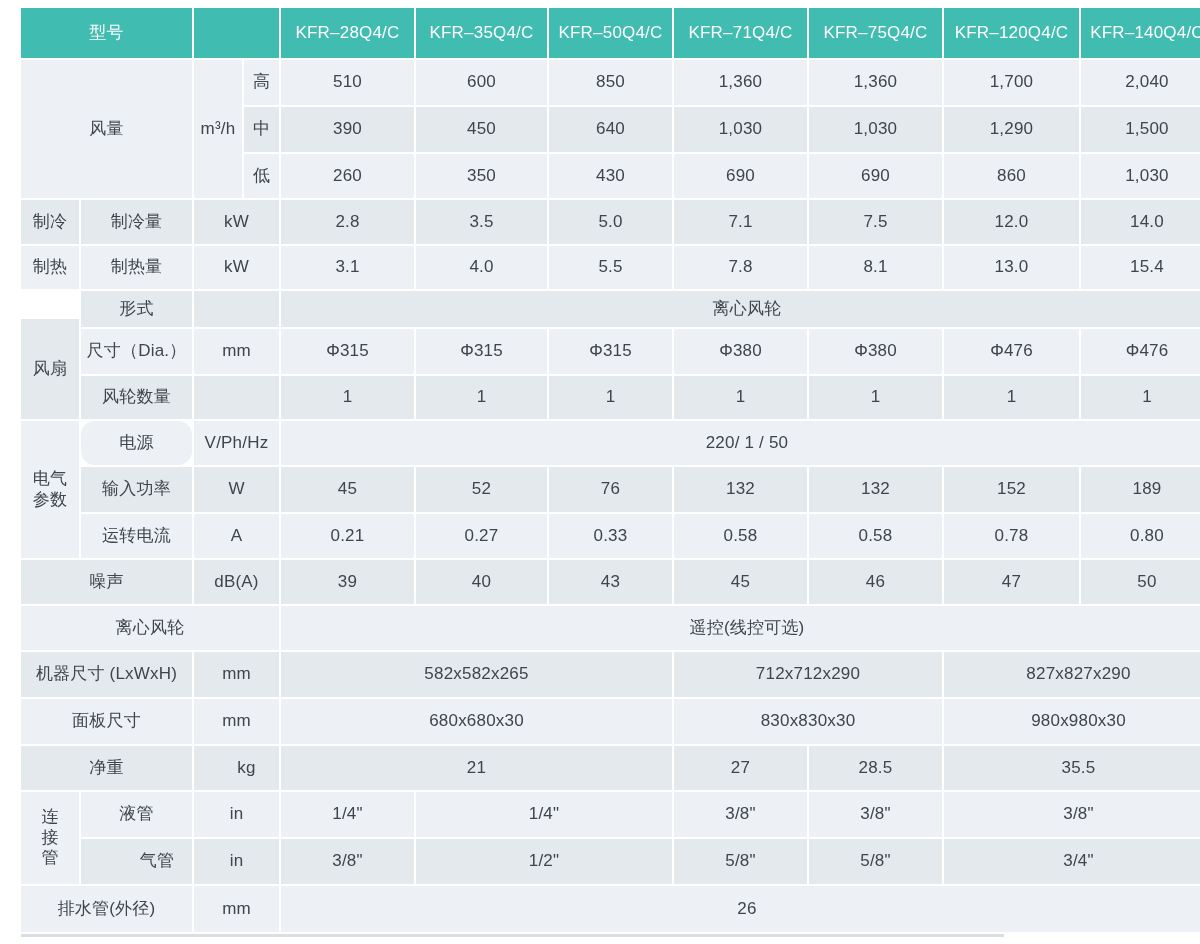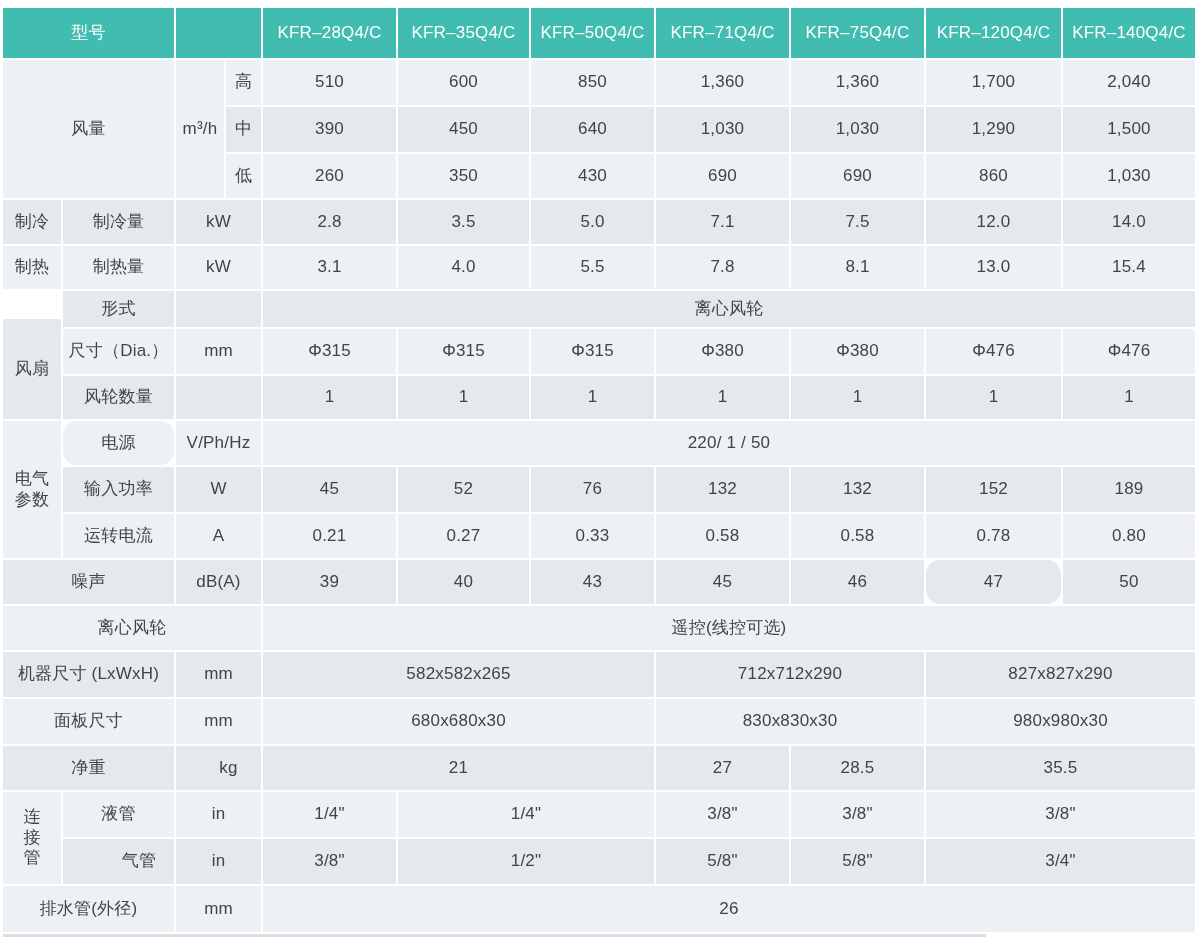--- a/index.html
+++ b/index.html
@@ -1,21 +1,21 @@
 <!DOCTYPE html>
 <html><head>
 <meta charset="utf-8">
 <style>
   html,body{margin:0;padding:0;background:#ffffff;}
   body{
     width:1200px;height:944px;position:relative;overflow:hidden;
     font-family:"Liberation Sans","DejaVu Sans",sans-serif;
     -webkit-font-smoothing:antialiased;
   }
-  .spec-wrap{position:absolute;left:3px;top:8px;width:983px;}
+  .spec-wrap{position:absolute;left:21px;top:8px;width:983px;}
   .spec-grid{
     display:grid;gap:2px;background:#ffffff;width:1192px;
   }
   .cell{
     display:flex;align-items:center;justify-content:center;
     text-align:center;white-space:pre-line;line-height:1.2;
     font-size:17px;color:#3f454c;letter-spacing:.2px;
   }
   .cell.header{
     background:#40bcb1;color:#ffffff;font-size:17px;letter-spacing:.2px;
@@ -129,21 +129,21 @@
       <div class="cell light" style="grid-area: 12 / 9 / span 1 / span 1;">0.58</div>
       <div class="cell light" style="grid-area: 12 / 10 / span 1 / span 1;">0.78</div>
       <div class="cell light" style="grid-area: 12 / 11 / span 1 / span 1;">0.80</div>
       <div class="cell dark" style="grid-area: 13 / 1 / span 1 / span 2;">噪声</div>
       <div class="cell dark" style="grid-area: 13 / 3 / span 1 / span 2;">dB(A)</div>
       <div class="cell dark" style="grid-area: 13 / 5 / span 1 / span 1;">39</div>
       <div class="cell dark" style="grid-area: 13 / 6 / span 1 / span 1;">40</div>
       <div class="cell dark" style="grid-area: 13 / 7 / span 1 / span 1;">43</div>
       <div class="cell dark" style="grid-area: 13 / 8 / span 1 / span 1;">45</div>
       <div class="cell dark" style="grid-area: 13 / 9 / span 1 / span 1;">46</div>
-      <div class="cell dark" style="grid-area: 13 / 10 / span 1 / span 1; border-radius: 14px;">47</div>
+      <div class="cell dark" style="grid-area: 13 / 10 / span 1 / span 1;">47</div>
       <div class="cell dark" style="grid-area: 13 / 11 / span 1 / span 1;">50</div>
       <div class="cell light" style="grid-area: 14 / 1 / span 1 / span 4;">离心风轮</div>
       <div class="cell light" style="grid-area: 14 / 5 / span 1 / span 7;">遥控(线控可选)</div>
       <div class="cell dark" style="grid-area: 15 / 1 / span 1 / span 2;">机器尺寸 (LxWxH)</div>
       <div class="cell dark" style="grid-area: 15 / 3 / span 1 / span 2;">mm</div>
       <div class="cell dark" style="grid-area: 15 / 5 / span 1 / span 3;">582x582x265</div>
       <div class="cell dark" style="grid-area: 15 / 8 / span 1 / span 2;">712x712x290</div>
       <div class="cell dark" style="grid-area: 15 / 10 / span 1 / span 2;">827x827x290</div>
       <div class="cell light" style="grid-area: 16 / 1 / span 1 / span 2;">面板尺寸</div>
       <div class="cell light" style="grid-area: 16 / 3 / span 1 / span 2;">mm</div>

